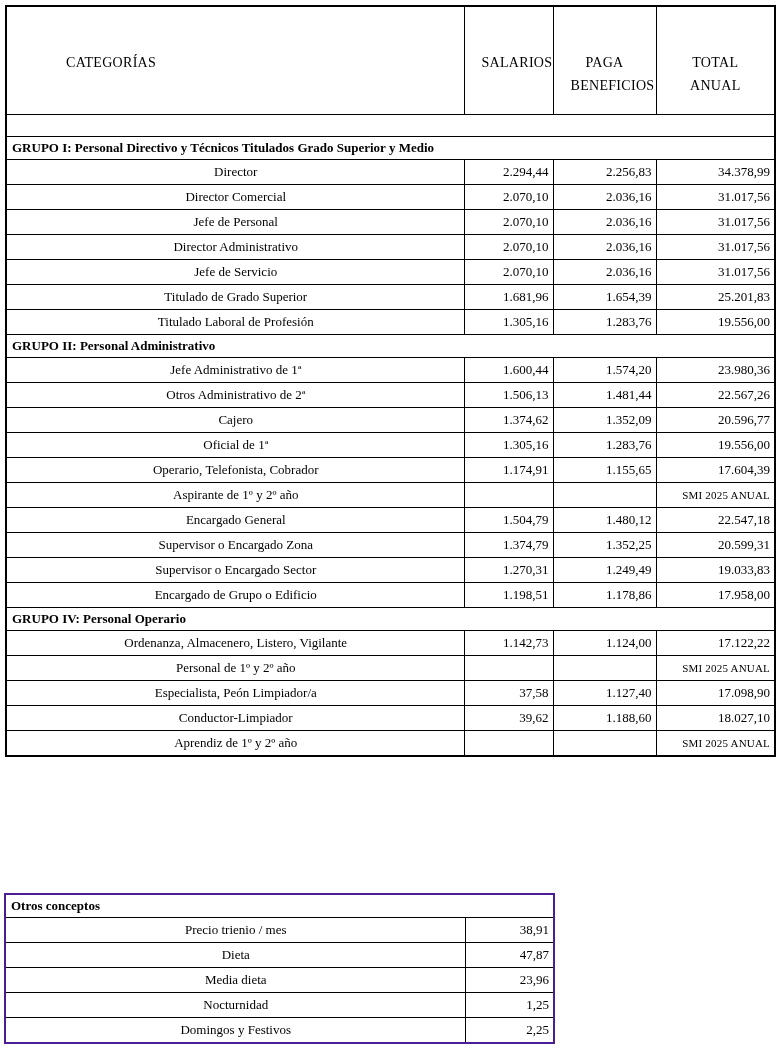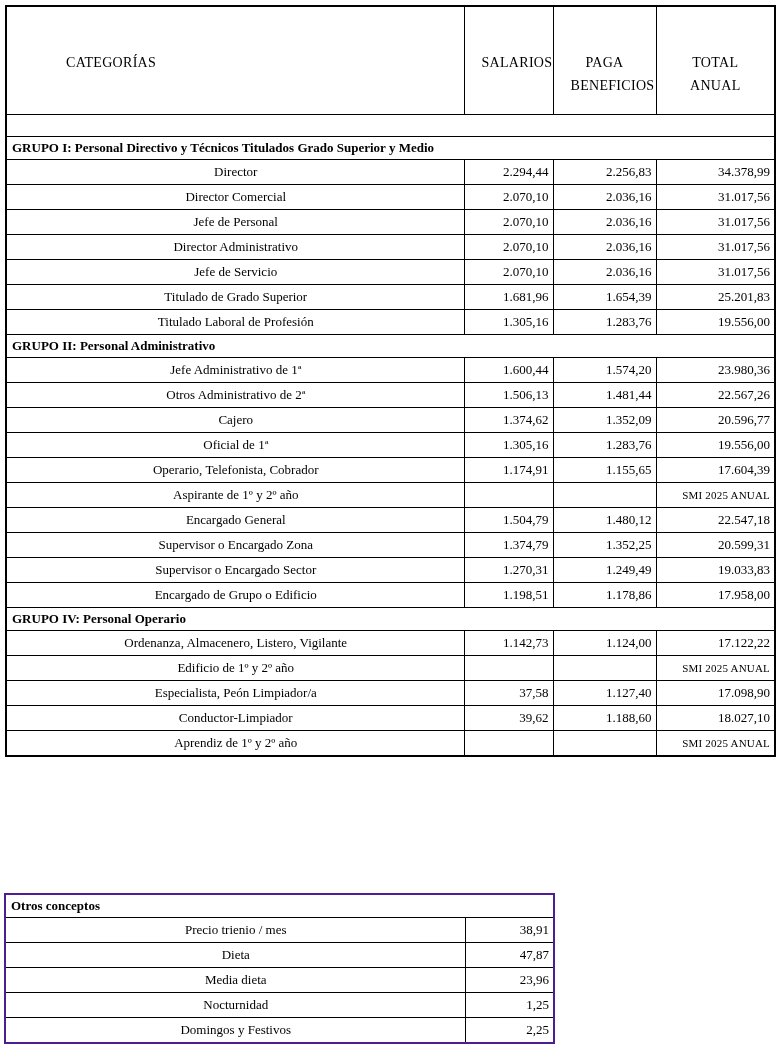--- a/index.html
+++ b/index.html
@@ -192,21 +192,21 @@
             <div class="group-title">GRUPO IV: Personal Operario</div>
           </td>
         </tr>
         <tr>
           <td class="cat">Ordenanza, Almacenero, Listero, Vigilante</td>
           <td class="num">1.142,73</td>
           <td class="num">1.124,00</td>
           <td class="num">17.122,22</td>
         </tr>
         <tr>
-          <td class="cat">Edificio de 1º y 2º año</td>
+          <td class="cat">Personal de 1º y 2º año</td>
           <td class="num"></td>
           <td class="num"></td>
           <td class="num smi">SMI 2025 ANUAL</td>
         </tr>
         <tr>
           <td class="cat">Especialista, Peón Limpiador/a</td>
           <td class="num">37,58</td>
           <td class="num">1.127,40</td>
           <td class="num">17.098,90</td>
         </tr>

